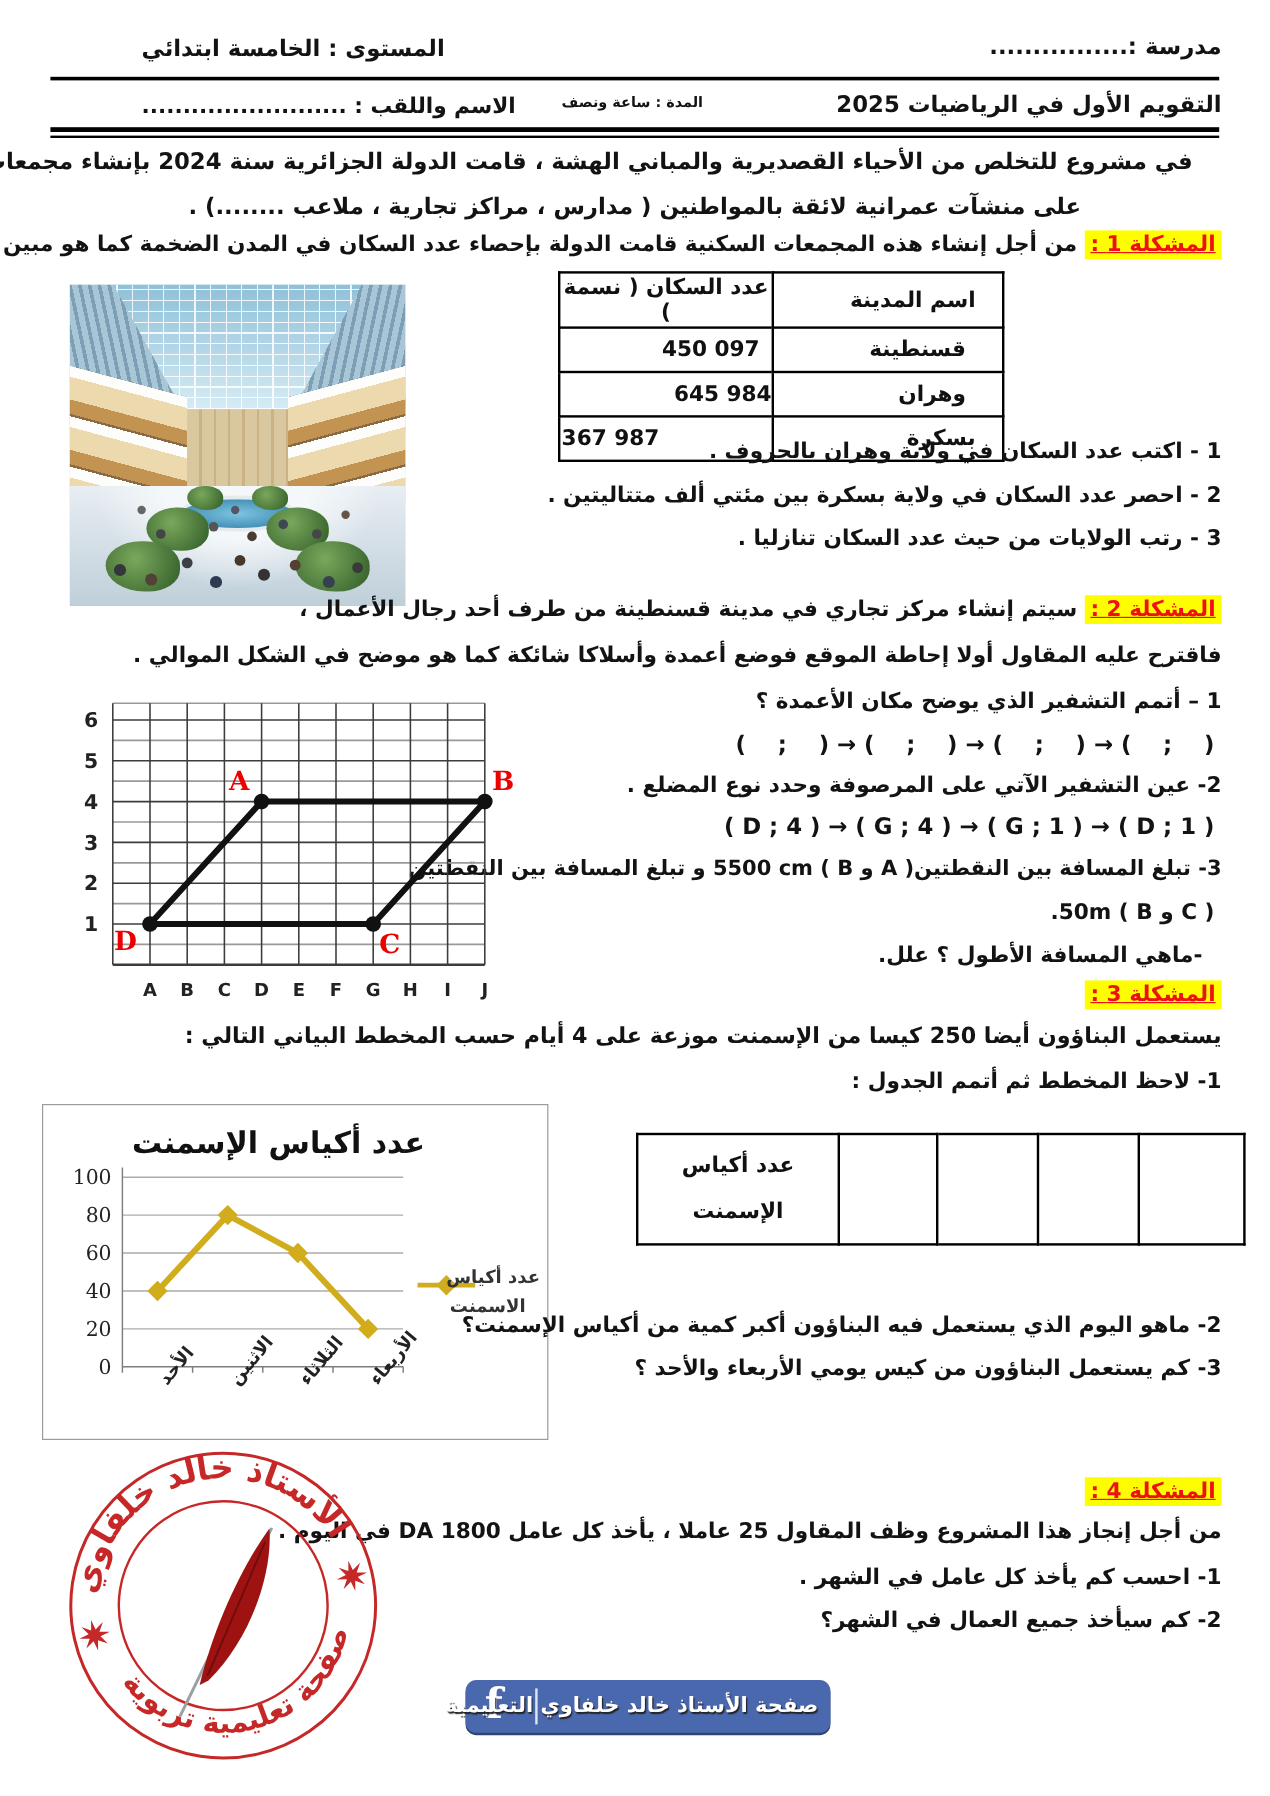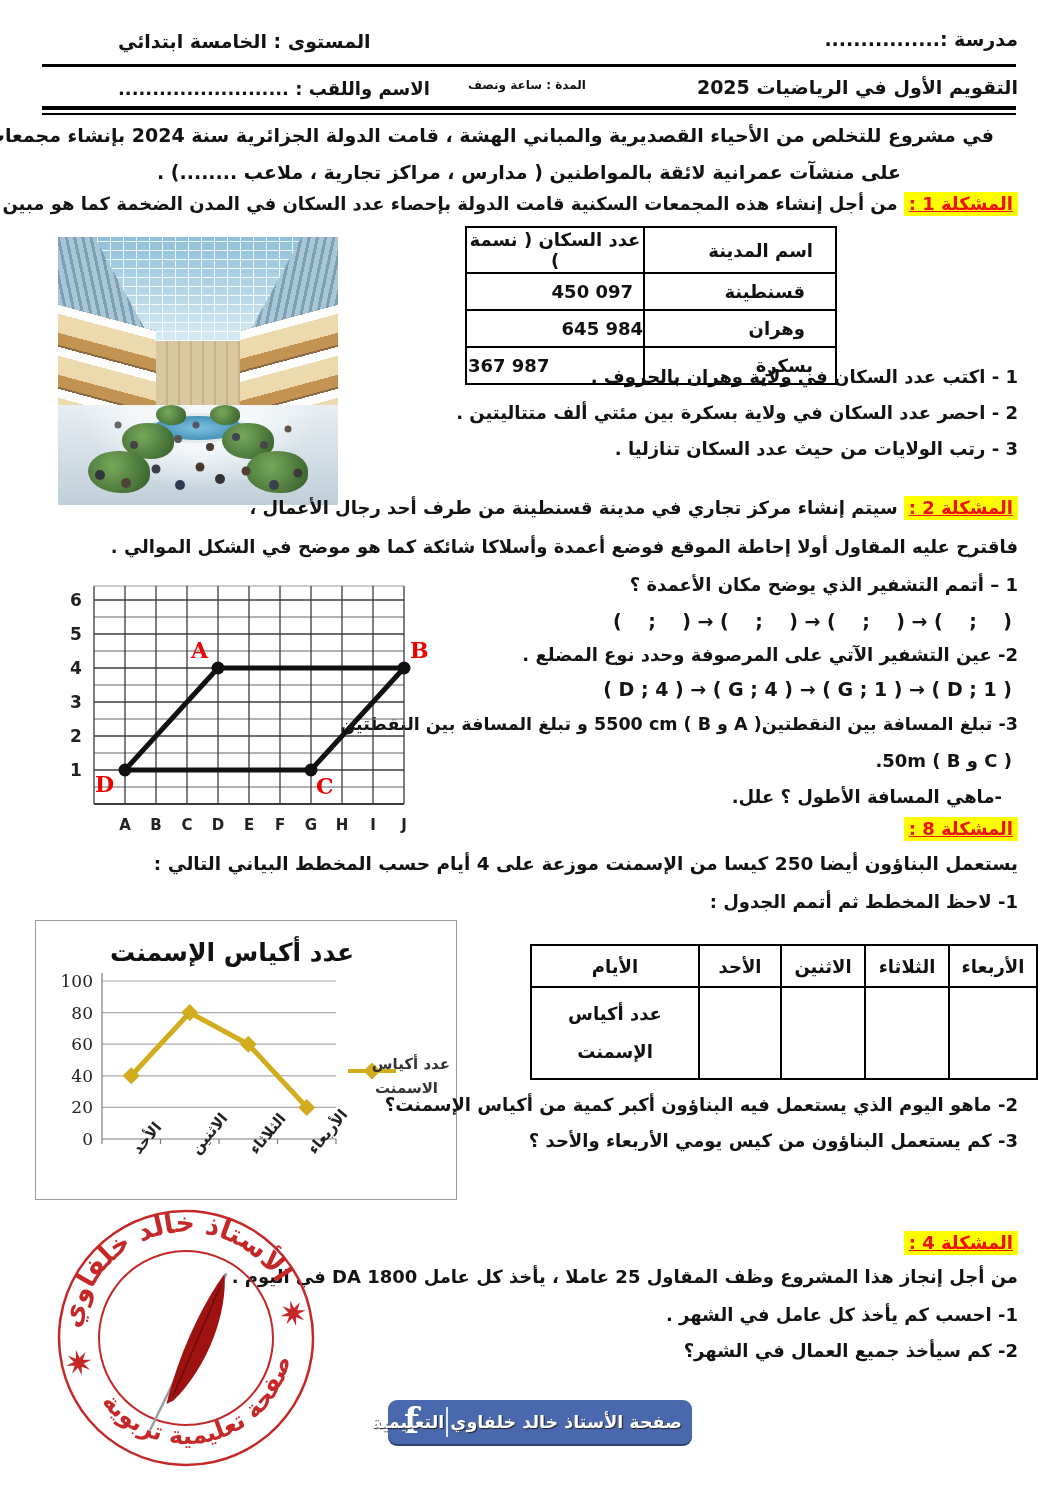--- a/index.html
+++ b/index.html
@@ -190,21 +190,21 @@
     <circle cx="344" cy="84" r="6.5" fill="#111111"></circle>
     <circle cx="251" cy="186" r="6.5" fill="#111111"></circle>
     <circle cx="65" cy="186" r="6.5" fill="#111111"></circle>
     <text x="148" y="74" font-size="22" font-weight="bold" fill="#ee0000" text-anchor="end" font-family="DejaVu Serif, serif">A</text>
     <text x="350" y="74" font-size="22" font-weight="bold" fill="#ee0000" text-anchor="start" font-family="DejaVu Serif, serif">B</text>
     <text x="256" y="210" font-size="22" font-weight="bold" fill="#ee0000" text-anchor="start" font-family="DejaVu Serif, serif">C</text>
     <text x="54" y="208" font-size="22" font-weight="bold" fill="#ee0000" text-anchor="end" font-family="DejaVu Serif, serif">D</text>
   </svg>
 
 <div class="t" style="right:40px;top:818px;font-size:18px">
-  <span class="plabel">المشكلة 8 :</span>
+  <span class="plabel">المشكلة 3 :</span>
 </div>
 <div class="t" style="right:40px;top:853px;font-size:18.5px">يستعمل البناؤون أيضا 250 كيسا من الإسمنت موزعة على 4 أيام حسب المخطط البياني التالي :</div>
 <div class="t" style="right:40px;top:891px;font-size:18px">1- لاحظ المخطط ثم أتمم الجدول :</div>
 
 <div class="chartbox" style="left:35px;top:920px;width:420px;height:278px">
   <svg id="line-svg" width="420" height="278">
       <text x="196" y="40" font-size="25" font-weight="bold" text-anchor="middle" fill="#111" direction="rtl">عدد أكياس الإسمنت</text>
       <line x1="66" y1="218" x2="300" y2="218" stroke="#7d7d7d" stroke-width="1.2"></line>
       <text x="57" y="224" font-size="17" text-anchor="end" fill="#222" font-family="DejaVu Serif, serif">0</text>
       <line x1="66" y1="186.4" x2="300" y2="186.4" stroke="#ababab" stroke-width="1.2"></line>
@@ -241,27 +241,20 @@
 
 <table class="doc-table days" style="left:530px;top:944px;direction:ltr">
   <colgroup>
       <col style="width:168px">
       <col style="width:82px">
       <col style="width:84px">
       <col style="width:84px">
       <col style="width:88px">
     </colgroup>
   <tbody>
-      <tr style="height:42px">
-    <td>الأيام</td>
-    <td>الأحد</td>
-    <td>الاثنين</td>
-    <td>الثلاثاء</td>
-    <td>الأربعاء</td>
-  </tr>
   <tr style="height:92px">
     <td style="white-space:normal;padding:0 26px;line-height:2.1">عدد أكياس الإسمنت</td>
     <td></td>
     <td></td>
     <td></td>
     <td></td>
   </tr>
 </tbody>
   </table>
 

